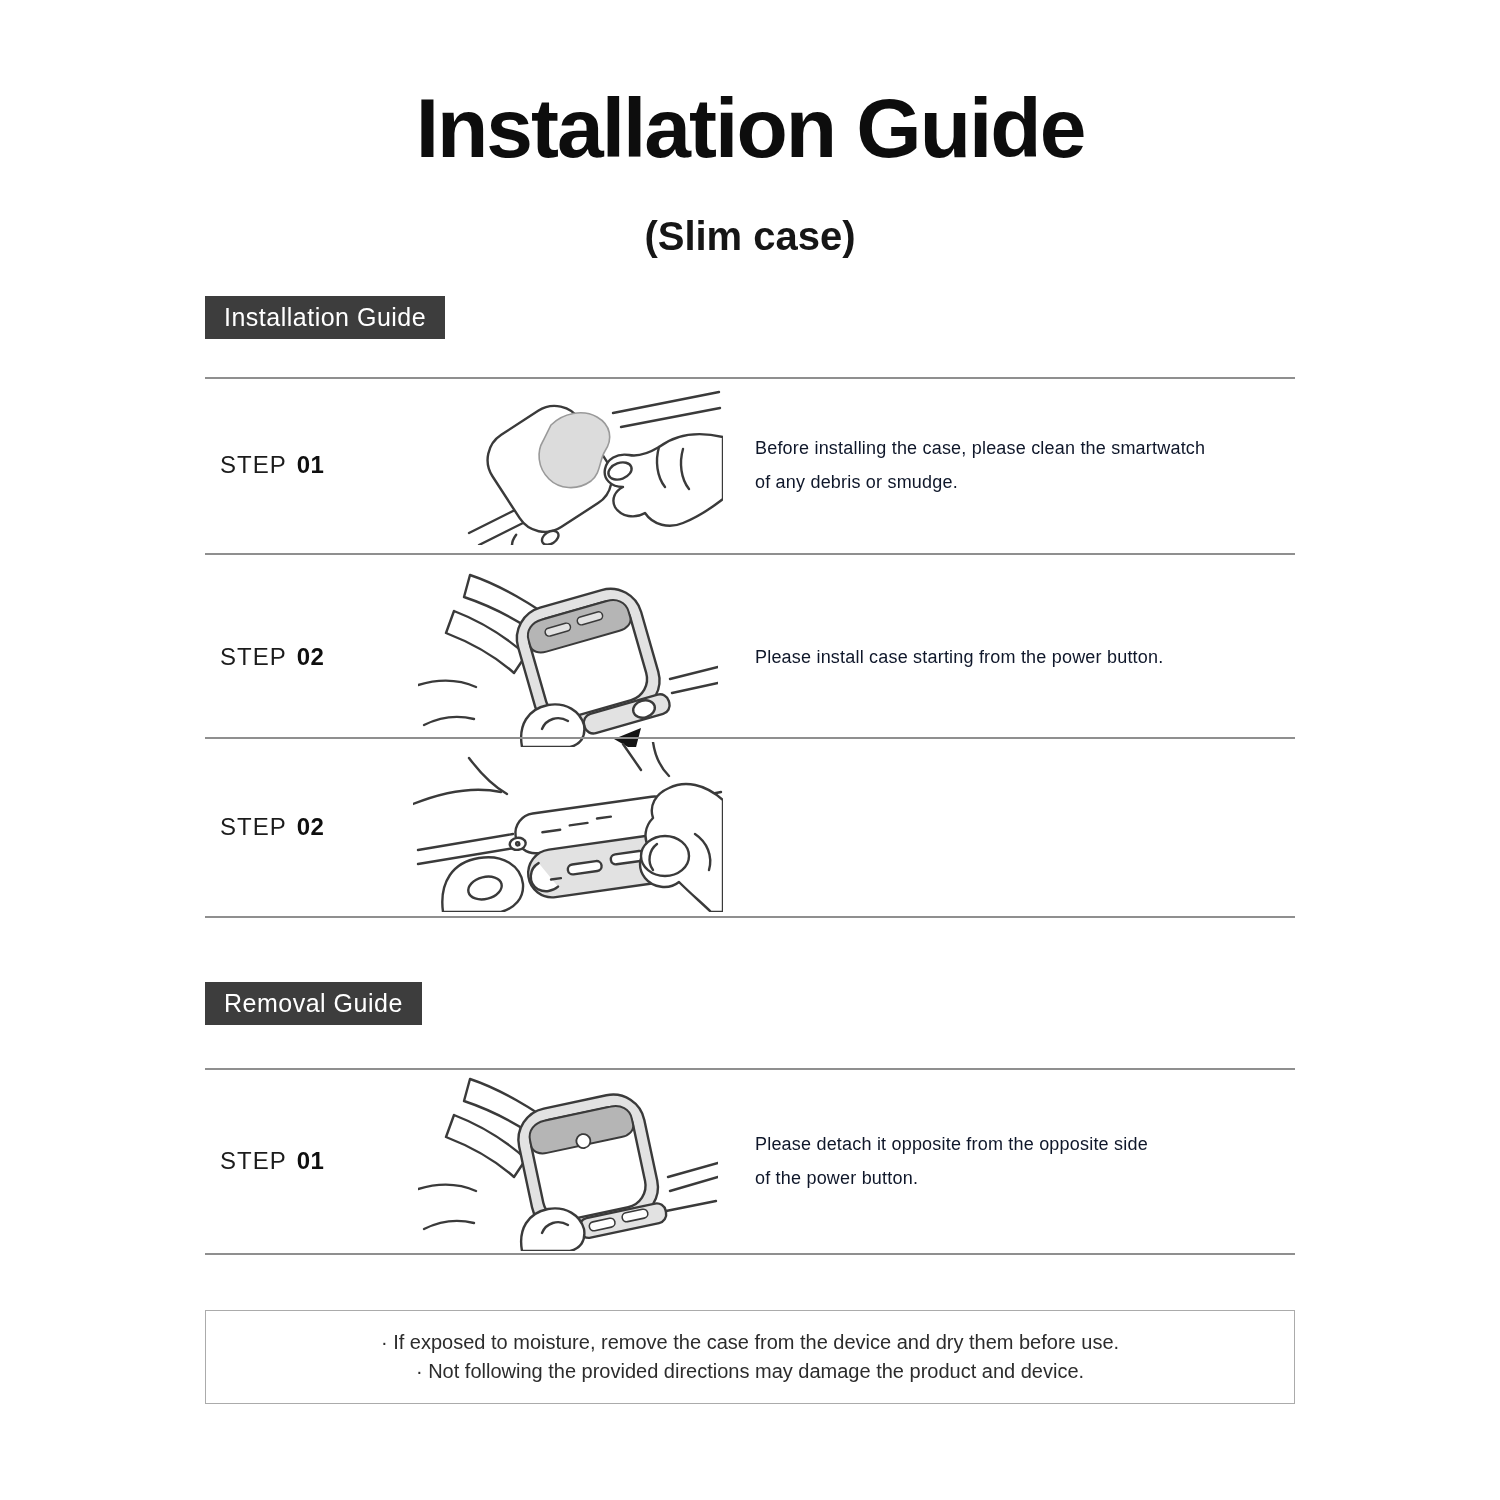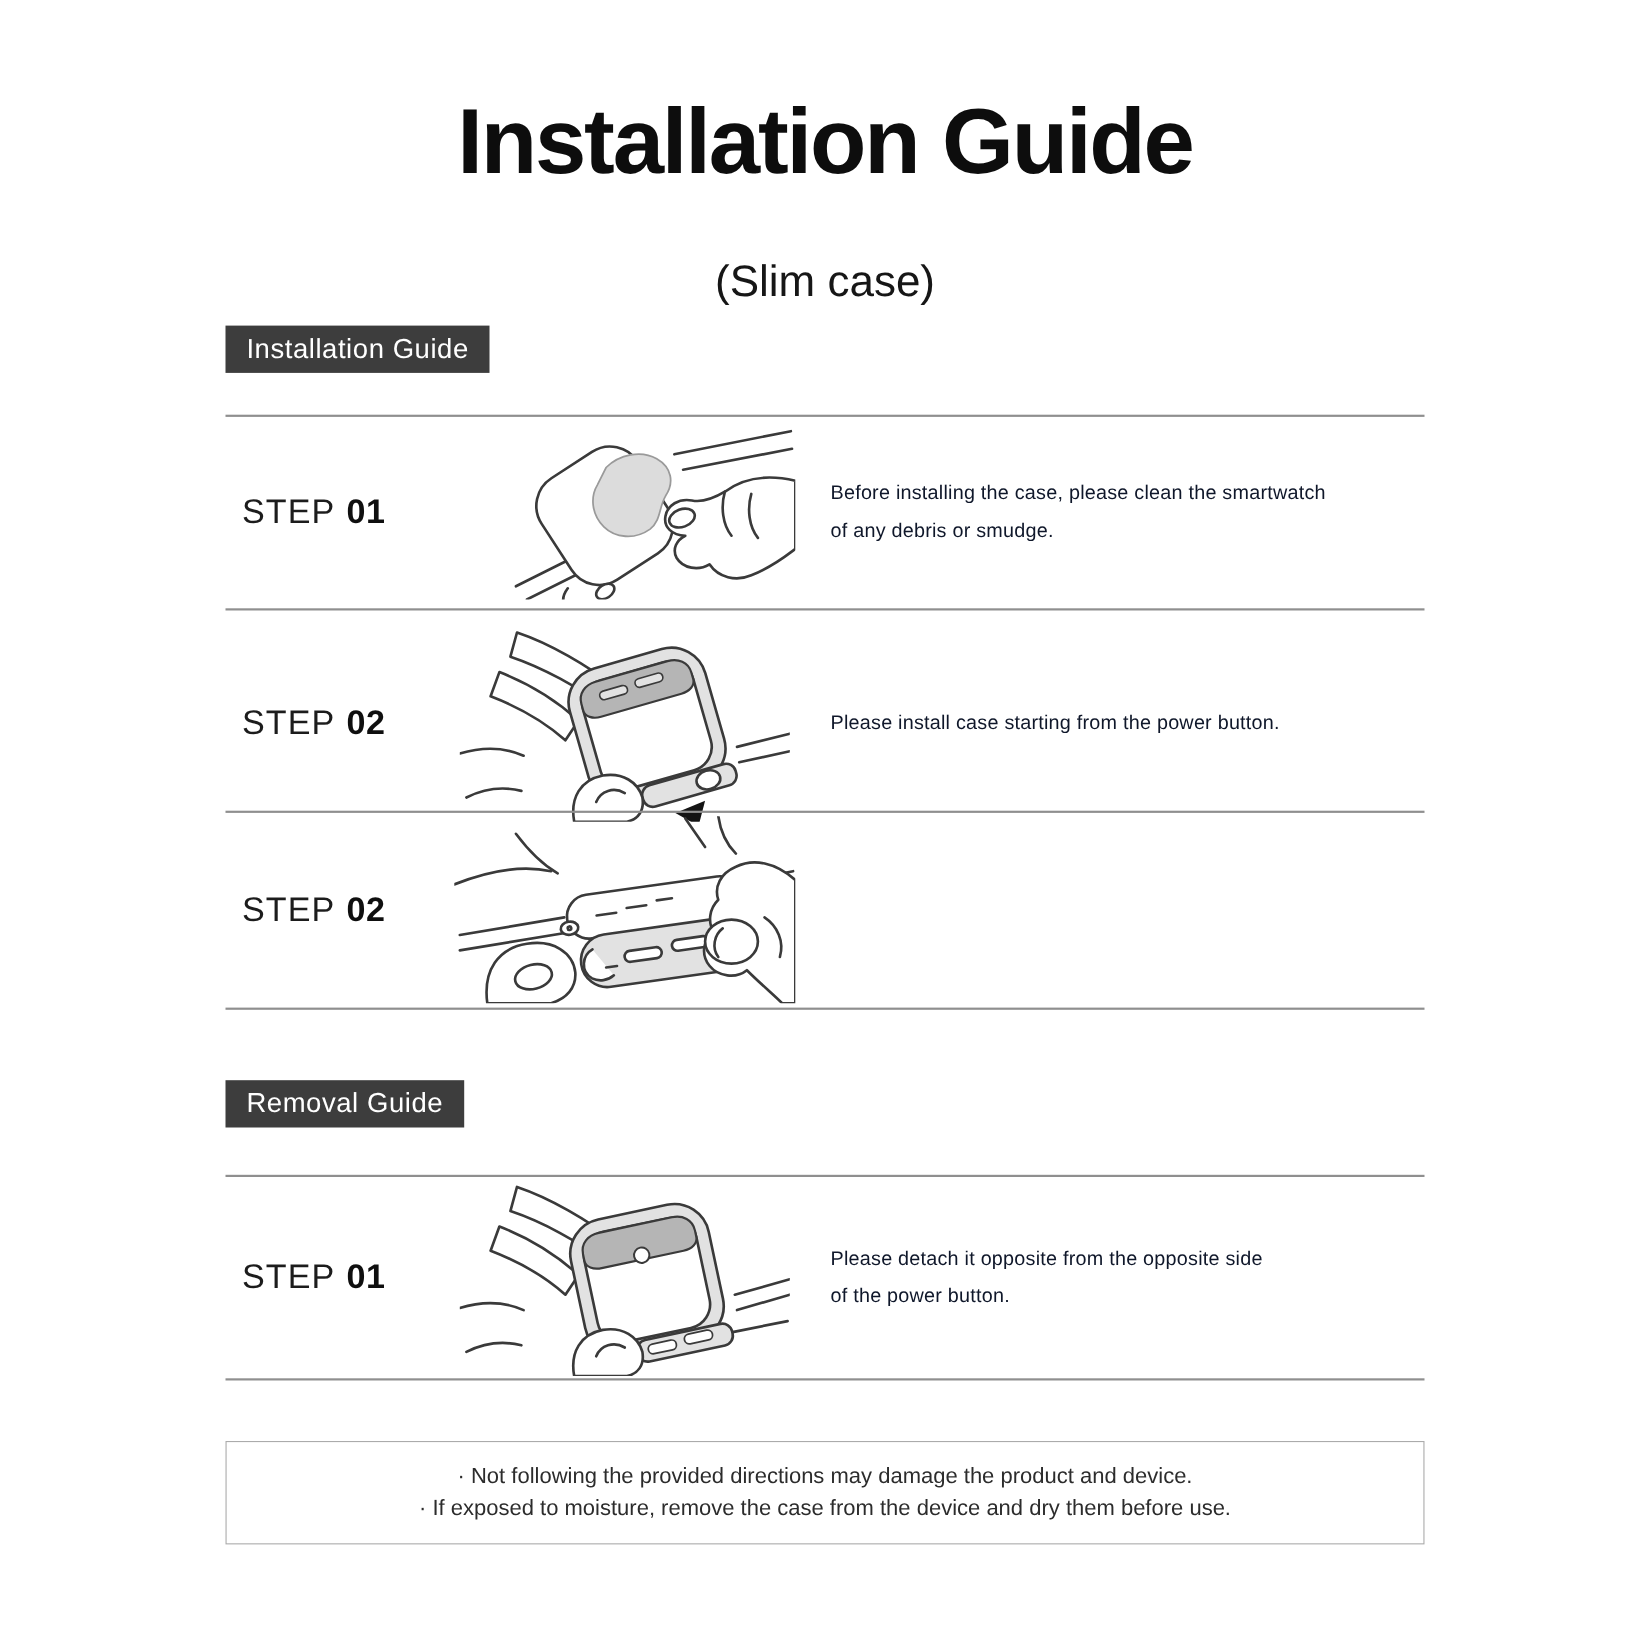--- a/index.html
+++ b/index.html
@@ -6,35 +6,35 @@
   body{
     width:1500px;height:1500px;position:relative;background:#ffffff;
     font-family:"Liberation Sans", sans-serif;color:#3a3a3a;overflow:hidden;
   }
   .page-title{
     position:absolute;top:86px;left:0;width:1500px;text-align:center;
     font-size:84px;font-weight:800;color:#0d0d0d;letter-spacing:-2px;line-height:1;
   }
   .page-subtitle{
     position:absolute;top:212px;left:0;width:1500px;text-align:center;
-    font-size:40px;font-weight:400;color:#161616;line-height:1.2;margin-top:20px;
+    font-size:40px;font-weight:700;color:#161616;line-height:1.2;
   }
   .badge{
     position:absolute;left:205px;display:inline-block;background:#3d3d3d;color:#ffffff;
     font-size:25px;font-weight:400;letter-spacing:0.5px;padding:9px 19px;line-height:1;
   }
   .rule{
     position:absolute;left:205px;width:1090px;height:2px;background:#8f8f8f;
   }
   .step-row{
     position:absolute;left:205px;width:1090px;
     display:grid;grid-template-columns:175px 375px 1fr;align-items:center;
   }
   .step-label{
-    padding-left:15px;font-size:31px;color:#1c1c1c;letter-spacing:1px;white-space:nowrap;
+    padding-left:15px;font-size:24px;color:#1c1c1c;letter-spacing:1px;white-space:nowrap;
   }
   .step-label b{font-weight:800;margin-left:10px;letter-spacing:0.5px;color:#0f0f0f;}
   .illus{display:flex;justify-content:center;align-items:center;}
   .desc{
     font-size:18px;line-height:34px;color:#0f172a;white-space:pre-line;letter-spacing:0.2px;
     padding-right:10px;
   }
   .footer-box{
     position:absolute;left:205px;top:1310px;width:1090px;height:94px;box-sizing:border-box;
     border:1.5px solid #ababab;display:flex;flex-direction:column;justify-content:center;
@@ -179,15 +179,15 @@
       <path class="ln" d="M124 162 C128 152 140 148 150 154"></path>
     </svg>
   </div>
   <div class="desc">Please detach it opposite from the opposite side
 of the power button.</div>
 </div>
 
 <div class="rule" style="top:1253px;"></div>
 
 <div class="footer-box">
+  <div>· If exposed to moisture, remove the case from the device and dry them before use.</div>
   <div>· Not following the provided directions may damage the product and device.</div>
-  <div>· If exposed to moisture, remove the case from the device and dry them before use.</div>
 </div>
 
 </body></html>

